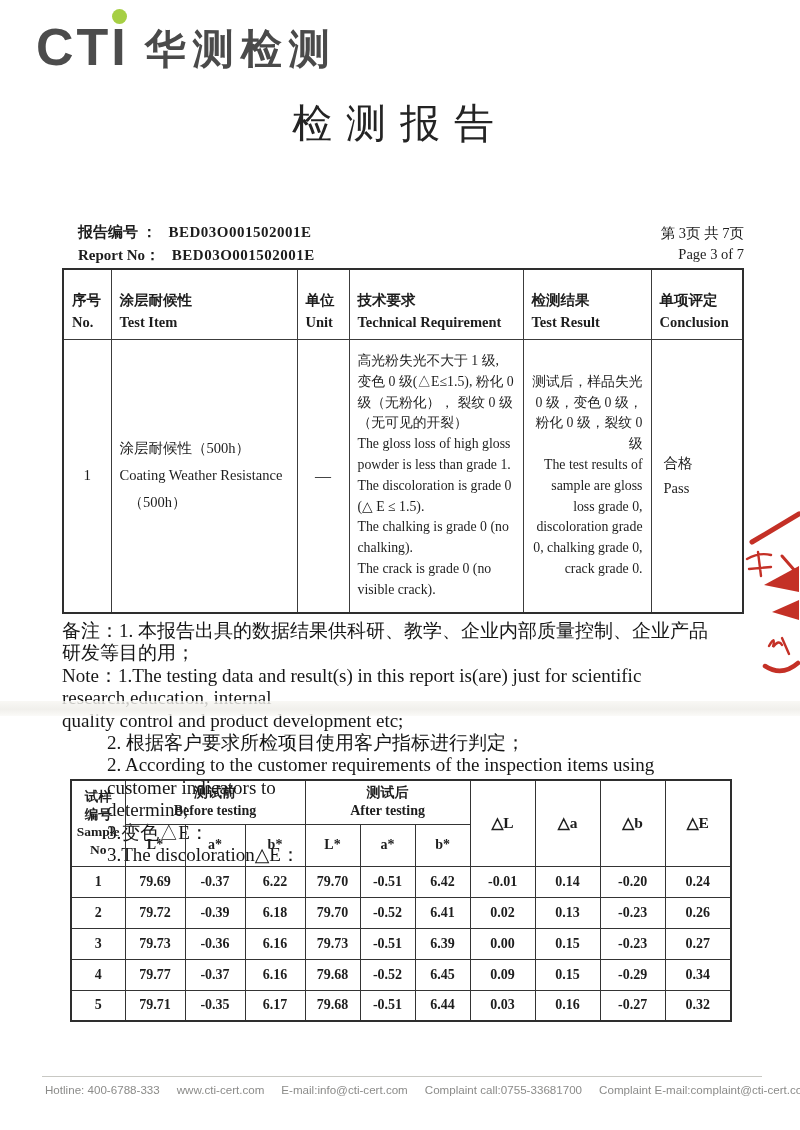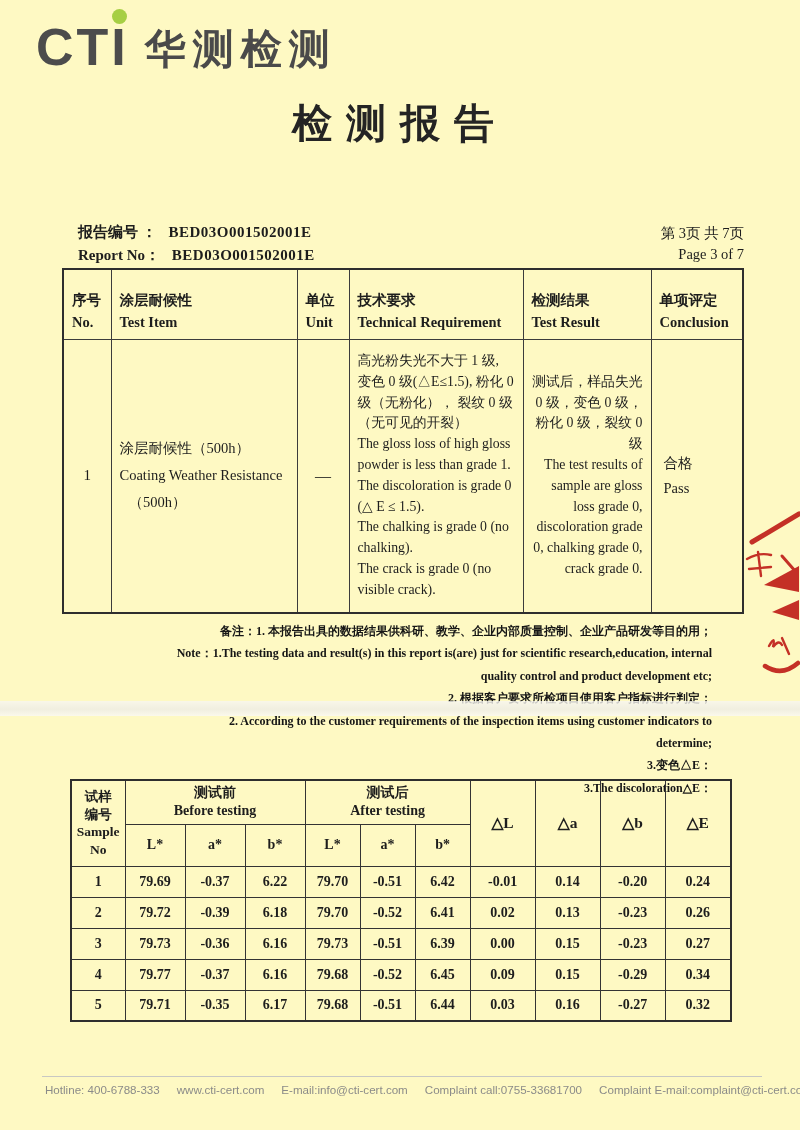--- a/index.html
+++ b/index.html
@@ -1,29 +1,29 @@
 <!DOCTYPE html>
 <html><head>
 <meta charset="utf-8">
 <style>
   html,body{margin:0;padding:0;background:#e9e9e7;}
-  .page{position:relative;width:800px;height:1130px;margin:0 auto;background:#fef9c3;
+  .page{position:relative;width:800px;height:1130px;margin:0 auto;background:#ffffff;
         font-family:"Liberation Serif",serif;color:#1d1d1d;overflow:hidden;}
 
   
   .logo{position:absolute;top:16px;left:36px;display:flex;align-items:center;gap:16px;}
   .logo-cti{position:relative;font-family:"Liberation Sans",sans-serif;font-weight:bold;
             font-size:52px;line-height:1;color:#4c4c4c;letter-spacing:3px;}
   .logo-dot{position:absolute;right:2px;top:-12px;width:15px;height:15px;border-radius:50%;background:#a6cf44;}
   .logo-cn{font-family:"Liberation Sans",sans-serif;font-weight:bold;font-size:41px;
            color:#4a4a4a;letter-spacing:7px;padding-top:6px;}
 
   
   .title-cn{position:absolute;top:96px;left:0;width:100%;text-align:center;
-            font-size:40px;font-weight:bold;letter-spacing:14px;color:#242424;}
+            font-size:40px;font-weight:normal;letter-spacing:14px;color:#242424;}
   .title-en{position:absolute;top:147px;left:0;width:100%;text-align:center;
             font-size:35px;font-weight:bold;color:#2b2b2b;letter-spacing:1px;}
 
   
   .report-block{position:absolute;left:78px;top:221px;font-weight:bold;font-size:15px;line-height:23px;}
   .report-block .lbl{display:inline-block;}
   .report-block .val{display:inline-block;margin-left:8px;letter-spacing:.5px;}
   .page-block{position:absolute;right:56px;top:223px;font-size:14.5px;line-height:21px;text-align:right;}
 
   
@@ -36,22 +36,22 @@
   .td-no{text-align:center;font-size:15px;}
   .td-item{padding:6px 8px;font-size:14.5px;line-height:27px;}
   .td-item .l3{padding-left:9px;}
   .td-unit{text-align:center;font-size:16px;}
   .td-req{padding:8px 8px;font-size:13.8px;line-height:20.8px;vertical-align:top;}
   .td-req p,.td-res p{margin:0;}
   .td-res{padding:6px 8px;font-size:13.8px;line-height:20.8px;text-align:right;}
   .td-concl{padding:6px 12px;font-size:14.5px;line-height:25px;}
 
   
-  .notes{position:absolute;left:62px;top:620px;width:650px;font-weight:bold;
-         font-size:12px;line-height:22.4px;color:#161616;text-align:right;}
+  .notes{position:absolute;left:62px;top:620px;width:650px;font-weight:normal;
+         font-size:19px;line-height:22.4px;color:#161616;}
   .notes .ind{padding-left:45px;}
 
   
   .band{position:absolute;left:0;top:701px;width:100%;height:15px;
         background:linear-gradient(#f7f6f2,#edece7 55%,#faf9f6);opacity:.8;}
 
   
   .t2{position:absolute;left:70px;top:779px;border-collapse:collapse;table-layout:fixed;width:660px;}
   .t2 th,.t2 td{border:1px solid #343434;text-align:center;vertical-align:middle;padding:0;}
   .t2{border:2px solid #2e2e2e;}

